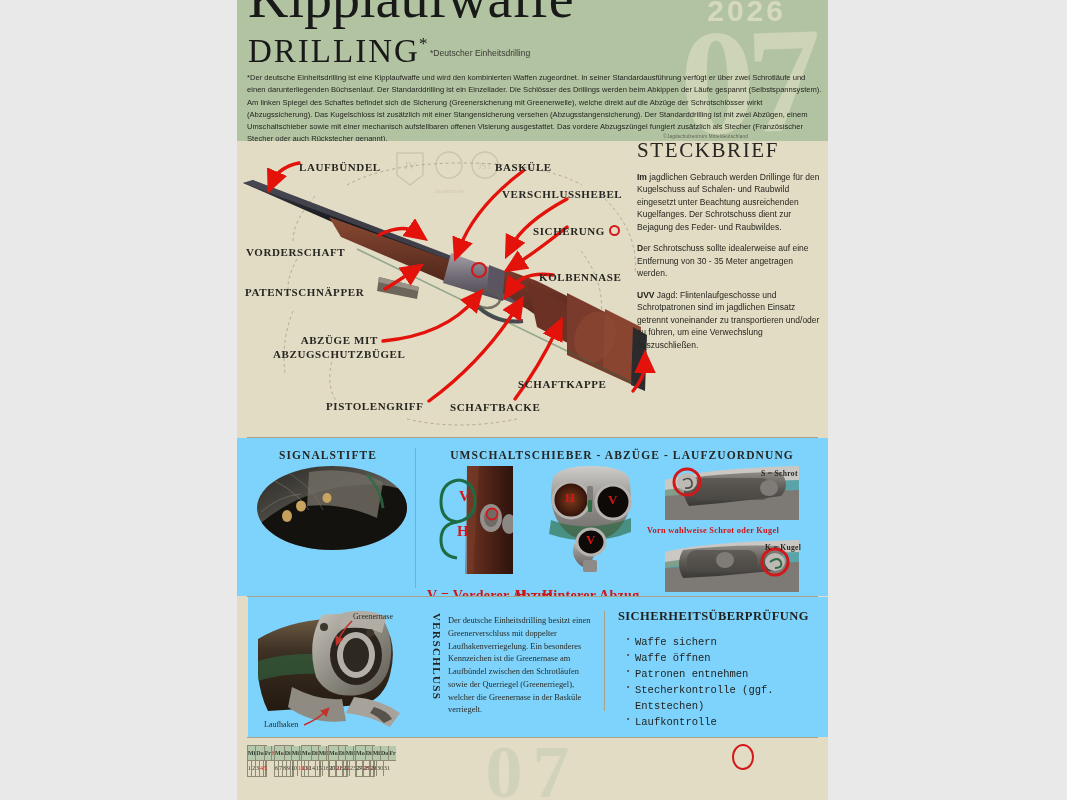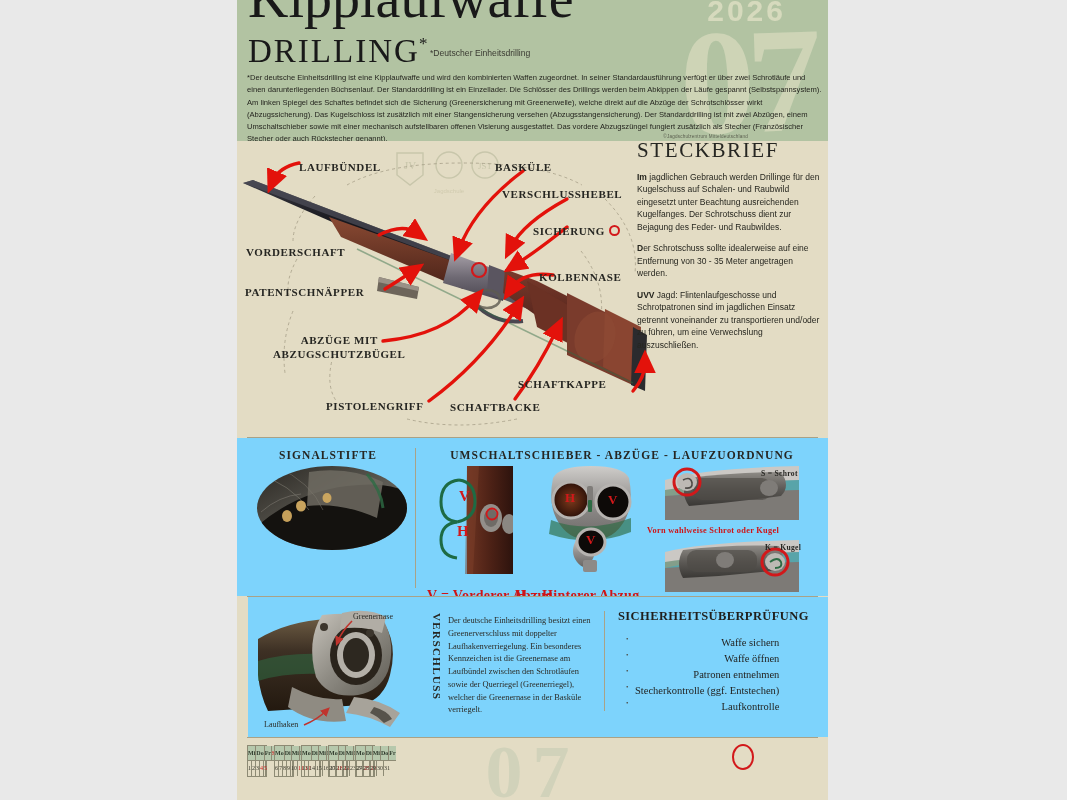--- a/index.html
+++ b/index.html
@@ -134,23 +134,23 @@
     position:absolute; font-family:"Liberation Serif", serif;
     font-size:8.4px; line-height:1.52; color:#2b2b26;
   }
   .chk-title{
     position:absolute;
     font-family:"Liberation Serif", serif;
     font-weight:bold; font-size:12.5px; letter-spacing:.4px; color:#201f1c;
   }
   .chk-list{ position:absolute; list-style:none; }
   .chk-list li{
-    font-family:Liberation Serif, serif;
+    font-family:Liberation Mono, monospace;
     font-size:10.5px; color:#201f1c; line-height:1.52;
-    padding-left:9px; position:relative;text-align:right;
+    padding-left:9px; position:relative;
   }
   .chk-list li:before{
     content:"\2022"; position:absolute; left:0; top:-1px; font-size:7px; color:#4b4a43;
   }
 
   
   .calband{ position:relative; width:100%; height:46px; background:#e3dcc4; }
   .calwrap{ position:absolute; left:10px; top:7px; display:flex; gap:7px; }
   .calblk{ display:flex; flex-direction:column; border:1px solid #8d8a74; }
   .calrow{ display:flex; }

